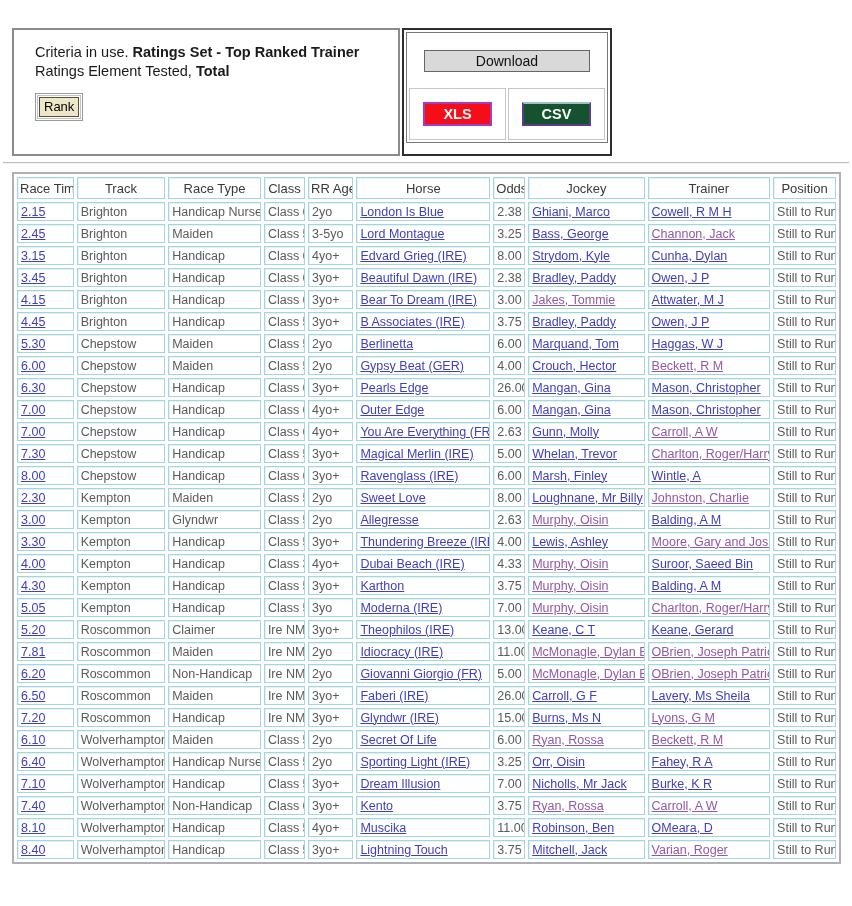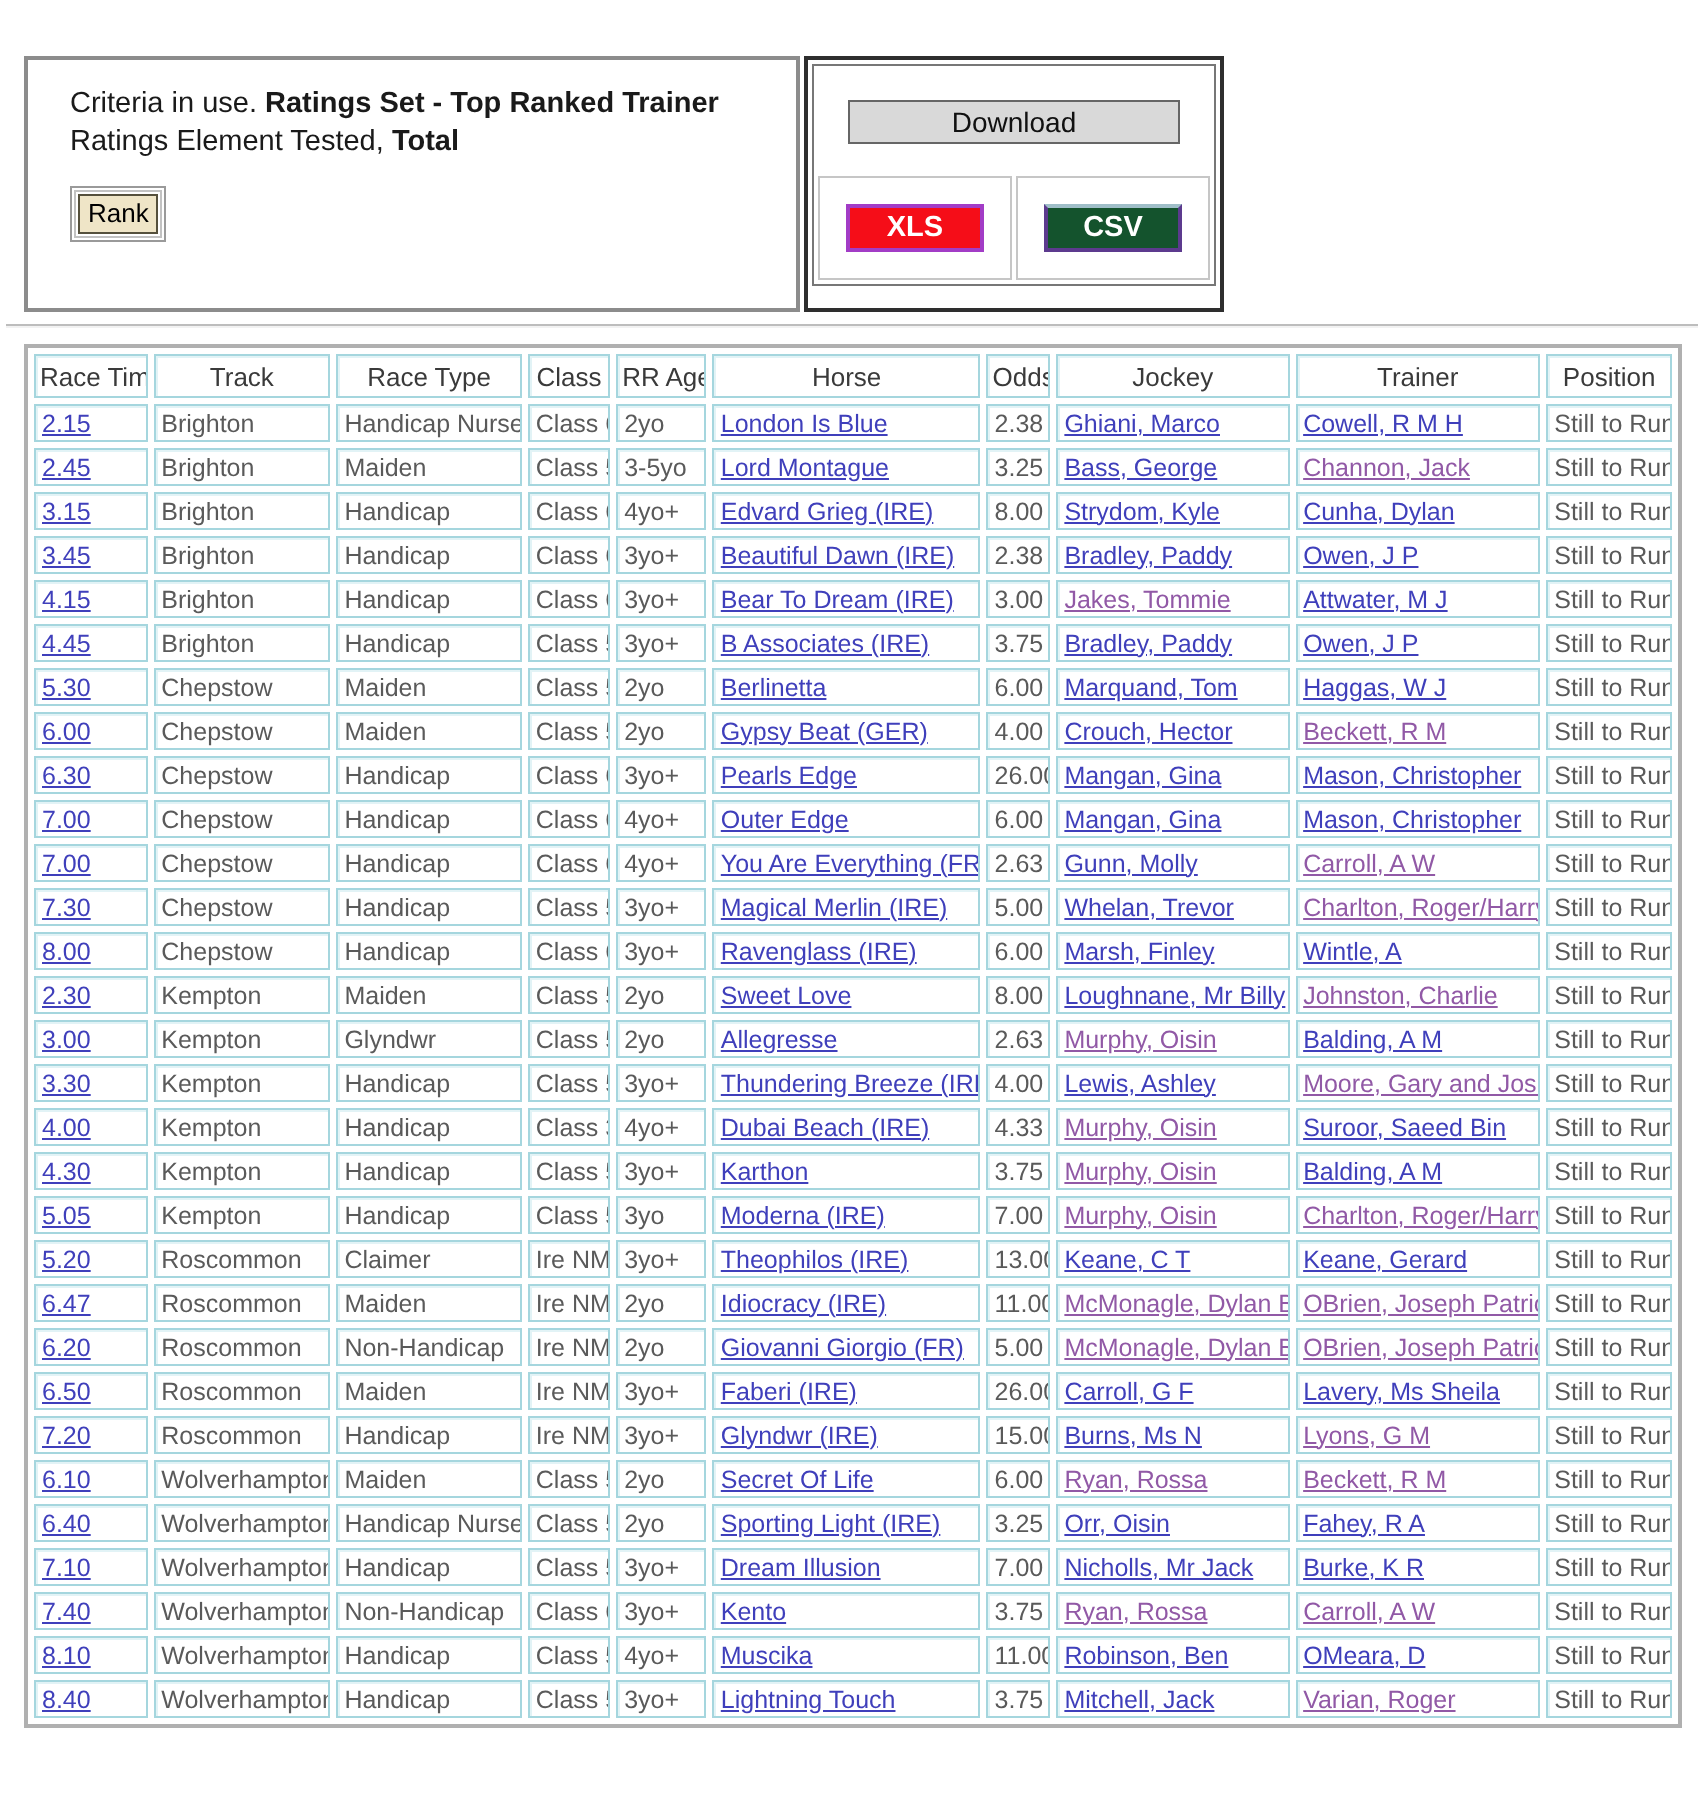--- a/index.html
+++ b/index.html
@@ -369,21 +369,21 @@
         <td>Claimer</td>
         <td>Ire NM</td>
         <td>3yo+</td>
         <td><a href="#">Theophilos (IRE)</a></td>
         <td>13.00</td>
         <td><a href="#">Keane, C T</a></td>
         <td><a href="#">Keane, Gerard</a></td>
         <td>Still to Run</td>
       </tr>
       <tr>
-        <td><a href="#">6.47</a></td>
+        <td><a href="#">7.81</a></td>
         <td>Roscommon</td>
         <td>Maiden</td>
         <td>Ire NM</td>
         <td>2yo</td>
         <td><a href="#">Idiocracy (IRE)</a></td>
         <td>11.00</td>
         <td><a href="#" class="visited">McMonagle, Dylan B</a></td>
         <td><a href="#" class="visited">OBrien, Joseph Patrick</a></td>
         <td>Still to Run</td>
       </tr>

